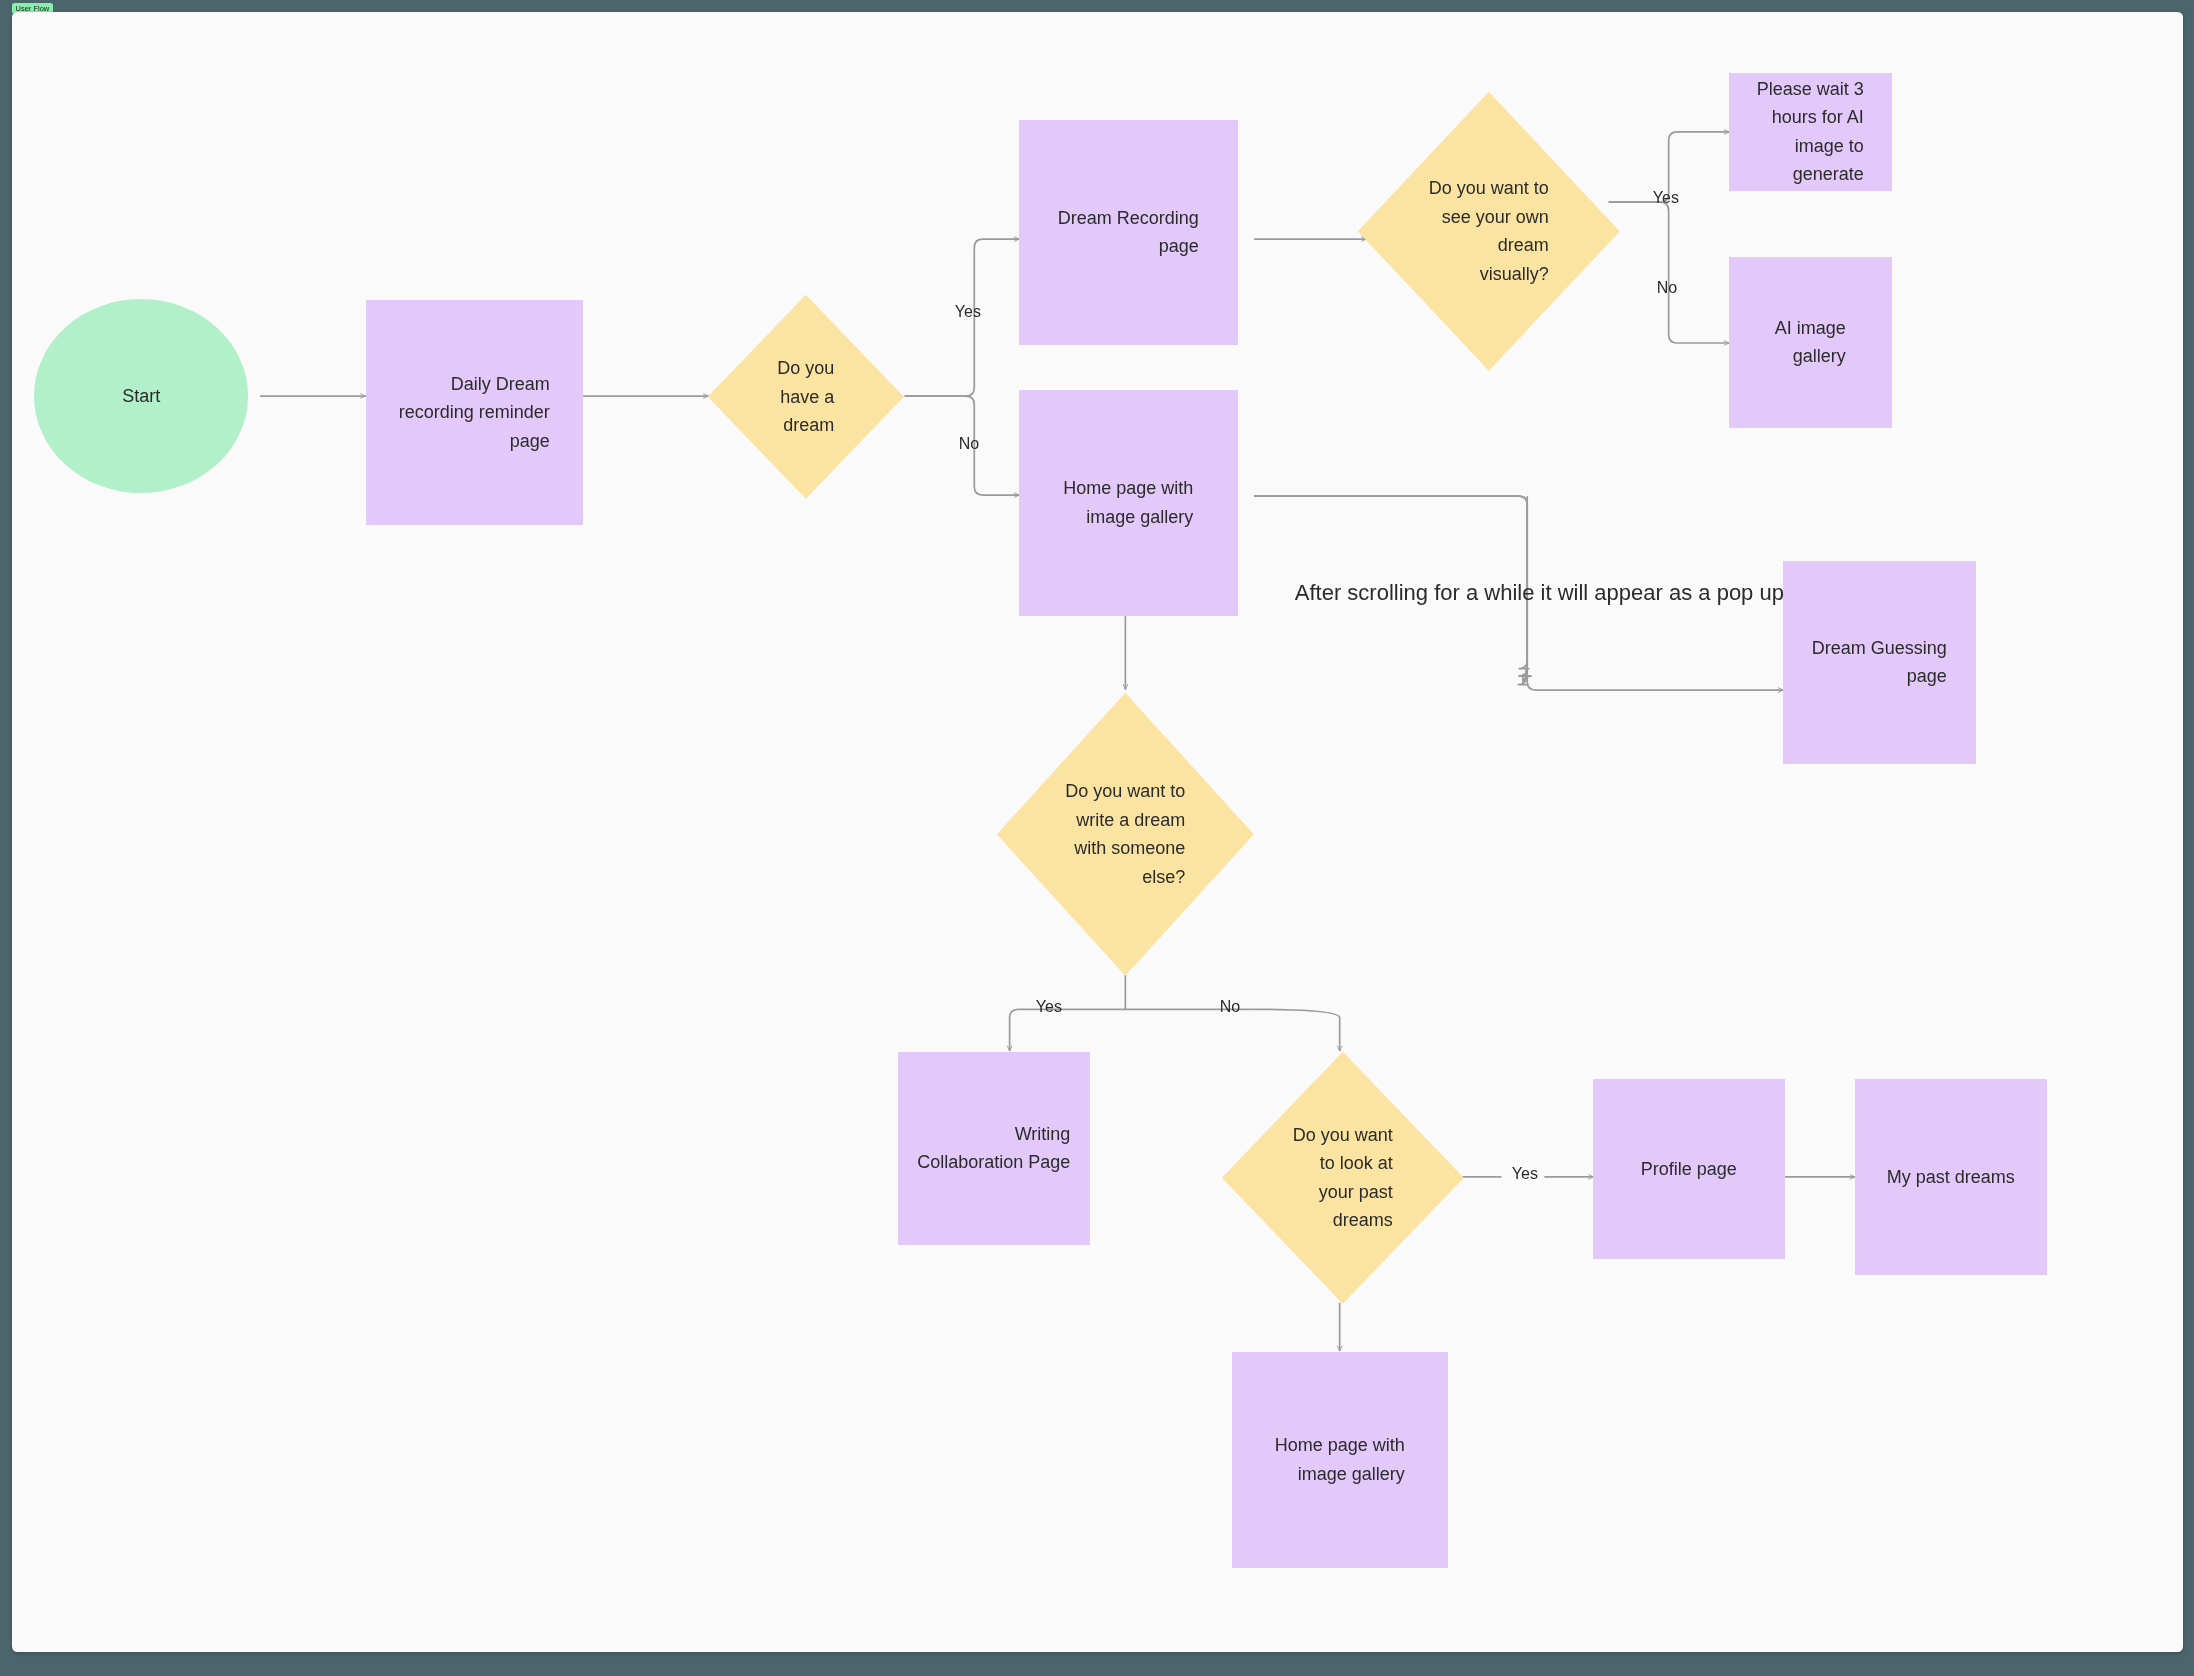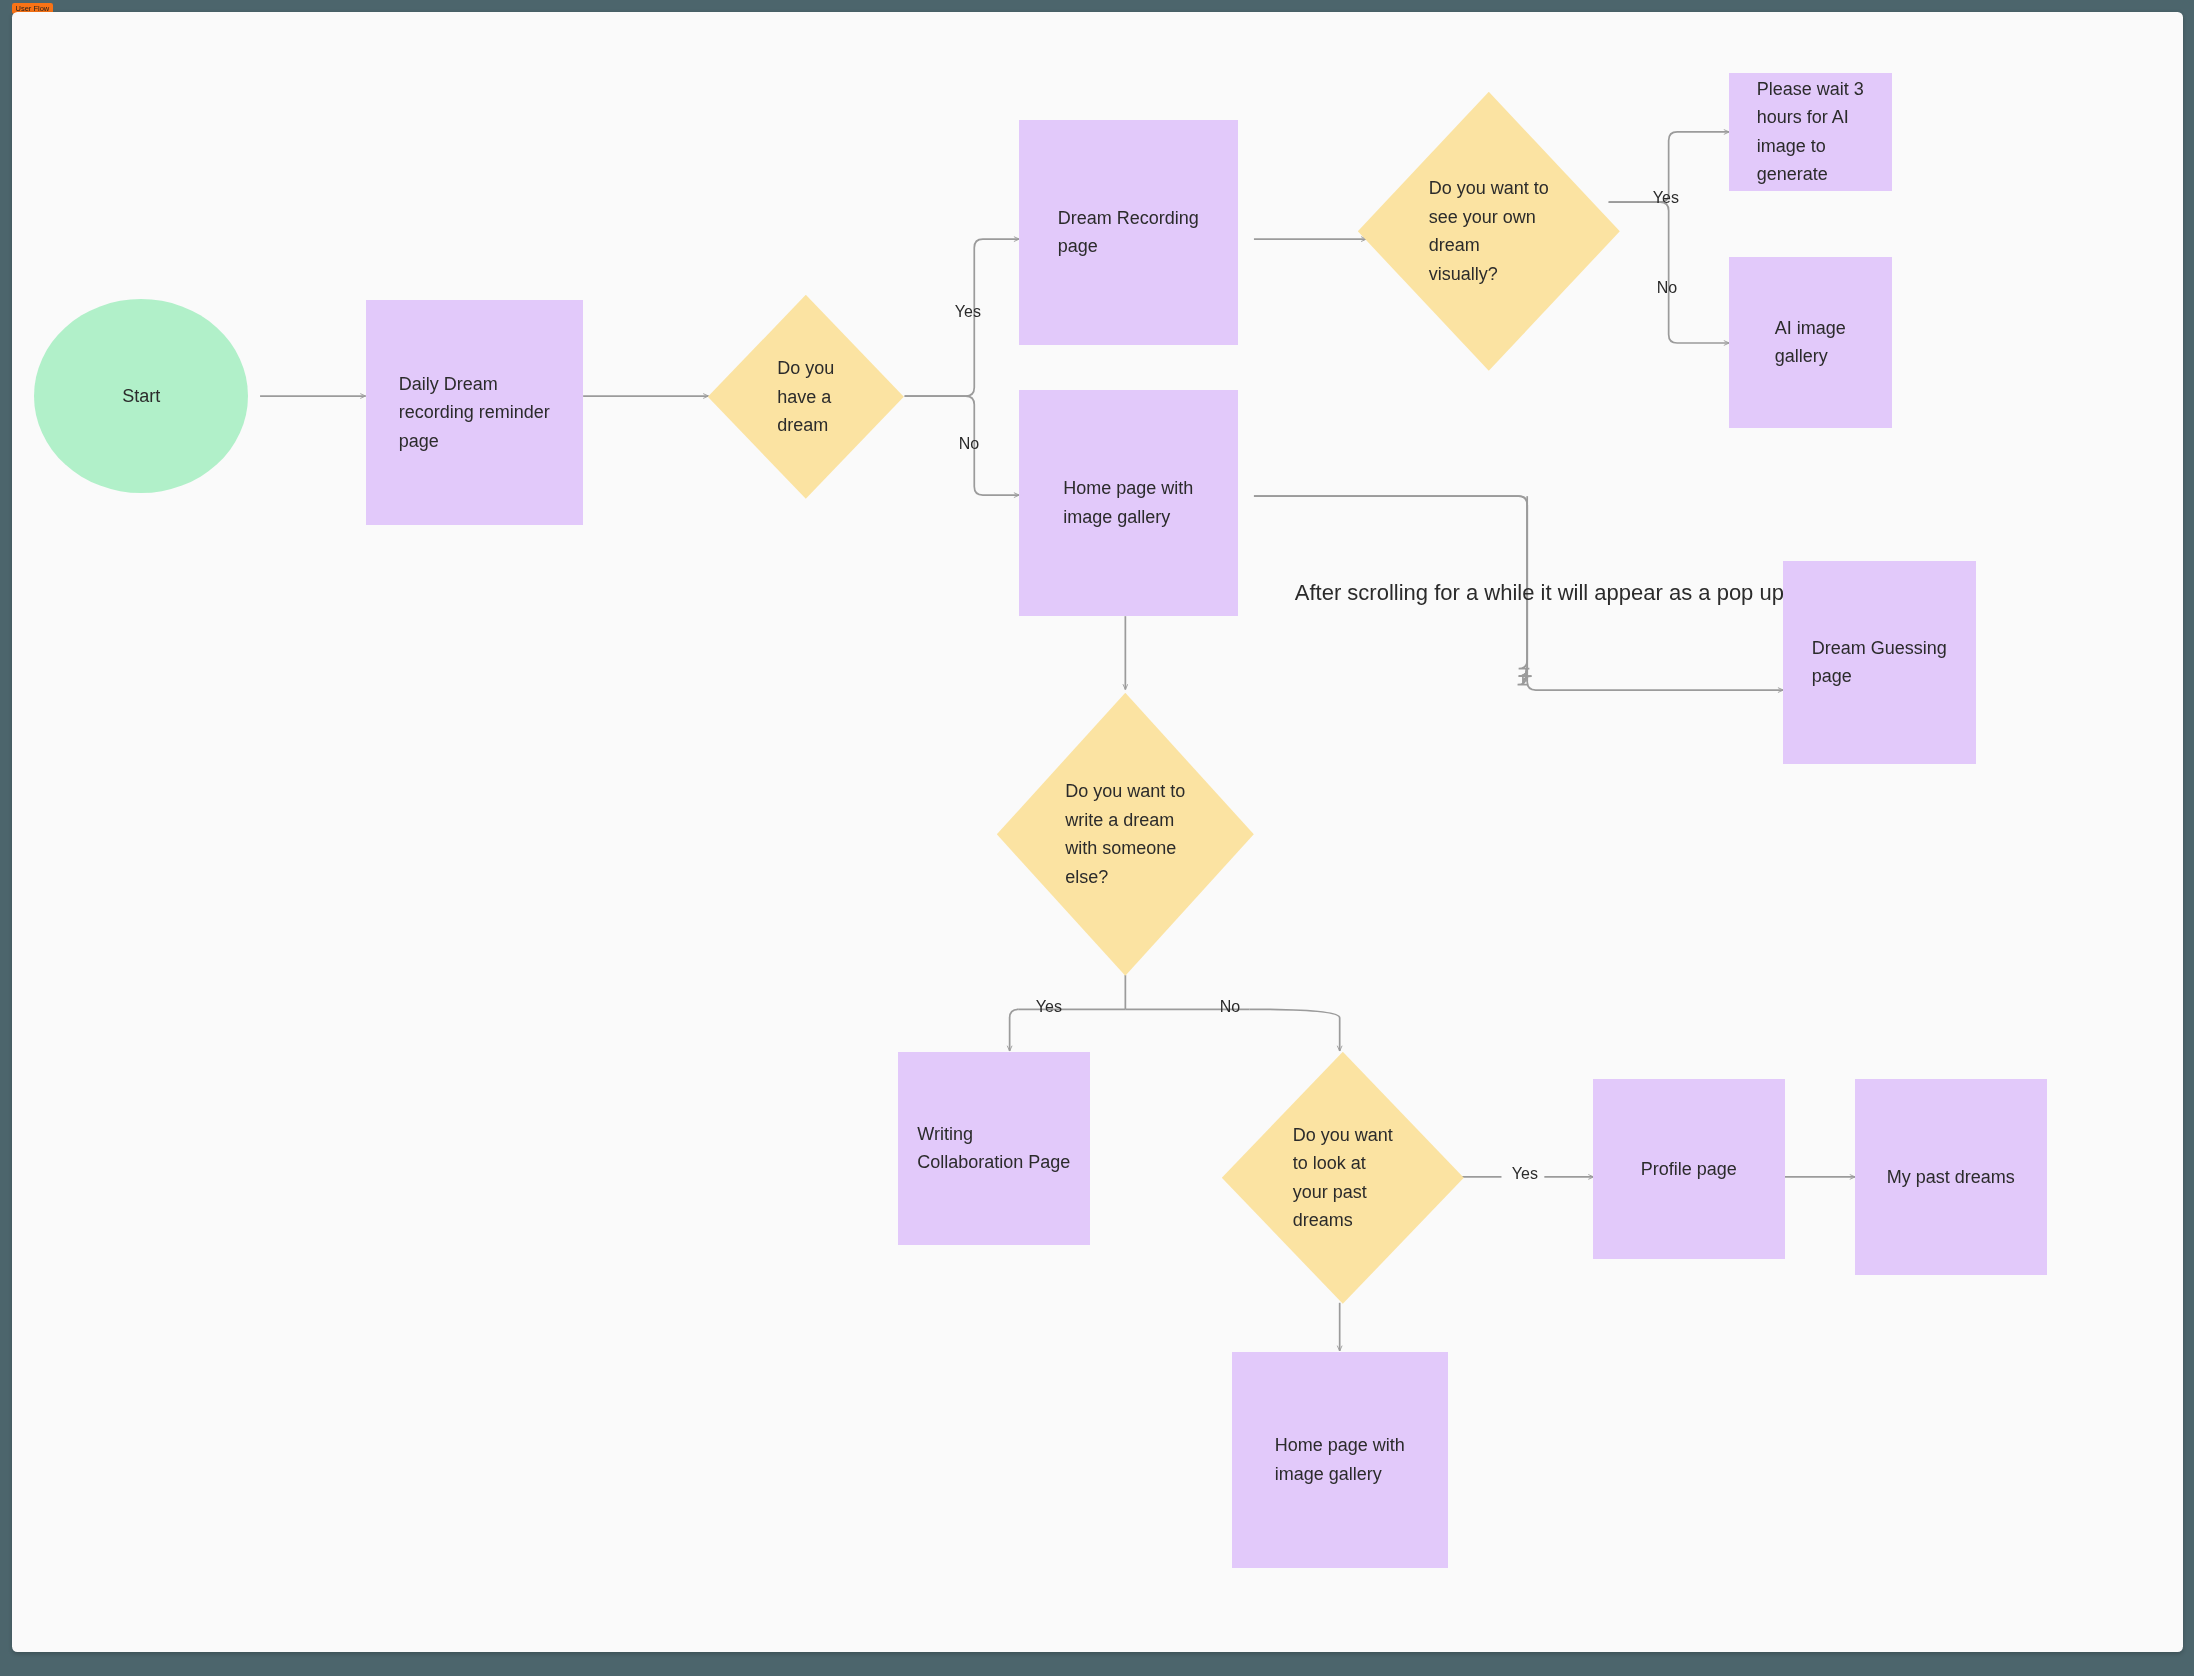--- a/index.html
+++ b/index.html
@@ -7,21 +7,21 @@
     width:2194px;height:1677px;
     background:#4C656C;
     font-family:"Liberation Sans", sans-serif;
     overflow:hidden;
   }
   #app{position:relative;width:2194px;height:1677px;}
 
   
   .tab-chip{
     position:absolute;left:11.8px;top:3.2px;
-    background:#f97316;color:#1f1f1f;
+    background:#86efac;color:#1f1f1f;
     font-size:7.5px;line-height:7.5px;
     padding:1.6px 3.7px 2.1px 3.7px;border-radius:2.1px;
     white-space:nowrap;
     box-shadow:0 0.5px 0.5px rgba(0,0,0,.18);
   }
 
   
   .canvas{
     position:absolute;left:11.8px;top:11.8px;
     width:2171px;height:1640px;
@@ -29,21 +29,21 @@
     border-radius:5.4px;
     box-shadow:0 1.1px 4.3px rgba(0,0,0,.20);
     overflow:hidden;
   }
   .svg-layer{position:absolute;left:0;top:0;width:2171px;height:1640px;}
 
   
   .node{position:absolute;box-sizing:border-box;display:flex;align-items:center;justify-content:center;}
   .node .txt{
     color:#2B2B2B;
-    text-align:left;
+    text-align:right;
     line-height:1.58;
     padding:0 5.4px;
     white-space:pre-line;
     font-size:18px;
   }
   .rect{background:#E2C9FA;}
   .start{background:#B1F0C9;border-radius:50%;}
   .diamond{background:#FBE3A2;}
 
   .lbl{

